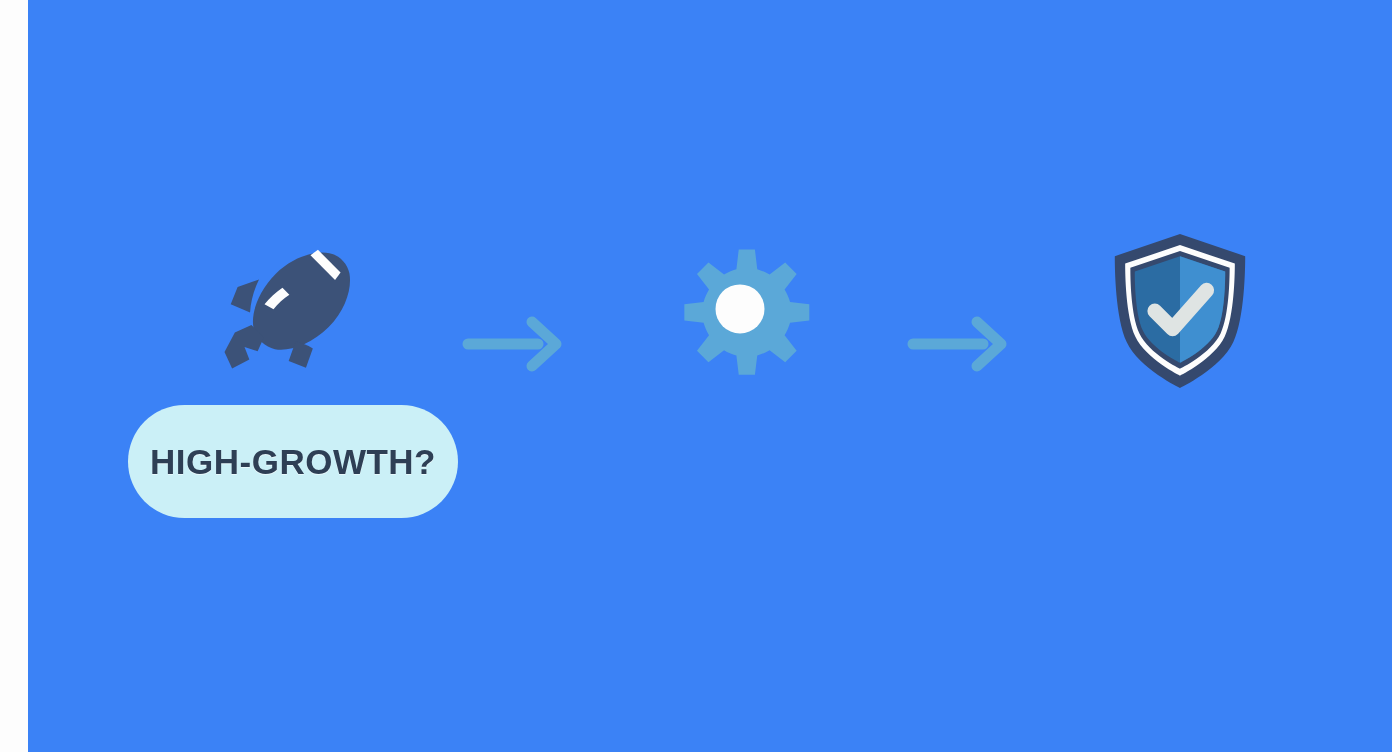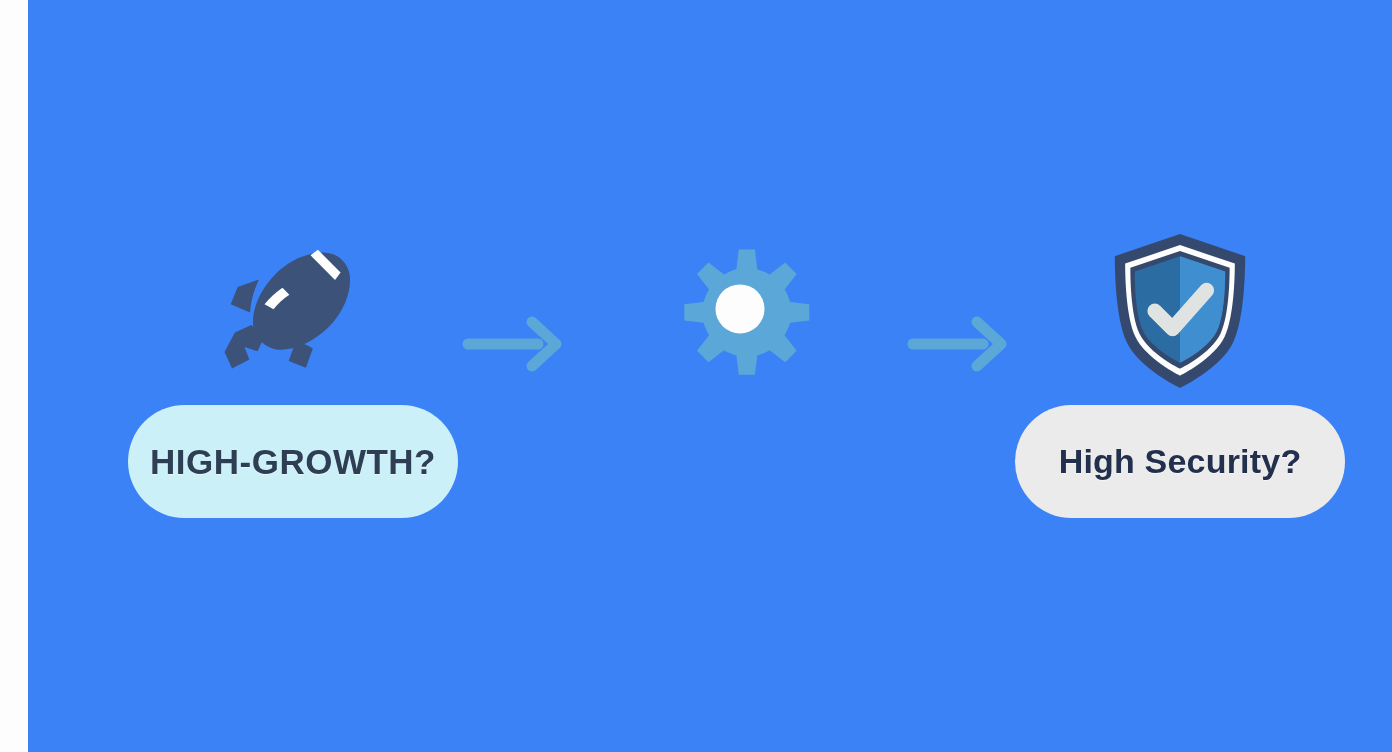--- a/index.html
+++ b/index.html
@@ -176,19 +176,16 @@
                    C50 93.0 29.1 82.9 22.6 69.2 C16.1 55.5 16.5 24.8 16.5 24.8 Z" fill="#35496e"></path>
 
           <path d="M50 17 L80.5 27.3 C80.5 27.3 80.9 55.0 75.0 67.4 C69.1 79.8 50 89.0 50 89.0
                    C50 89.0 30.9 79.8 25.0 67.4 C19.1 55.0 19.5 27.3 19.5 27.3 Z" fill="#2b6ca3"></path>
 
           <path d="M50 17 L80.5 27.3 C80.5 27.3 80.9 55.0 75.0 67.4 C69.1 79.8 50 89.0 50 89.0 Z" fill="#3f8fd0"></path>
 
           <polyline points="33,54 45,66 68,40" fill="none" stroke="#dfe4e3" stroke-width="10" stroke-linecap="round" stroke-linejoin="round"></polyline>
         </svg>
       </div>
-      <div class="pill pill-3">
-        <span class="pill-label">High Security?</span>
-      </div>
     </div>
 
   </div>
 </div>
 
 </body></html>

